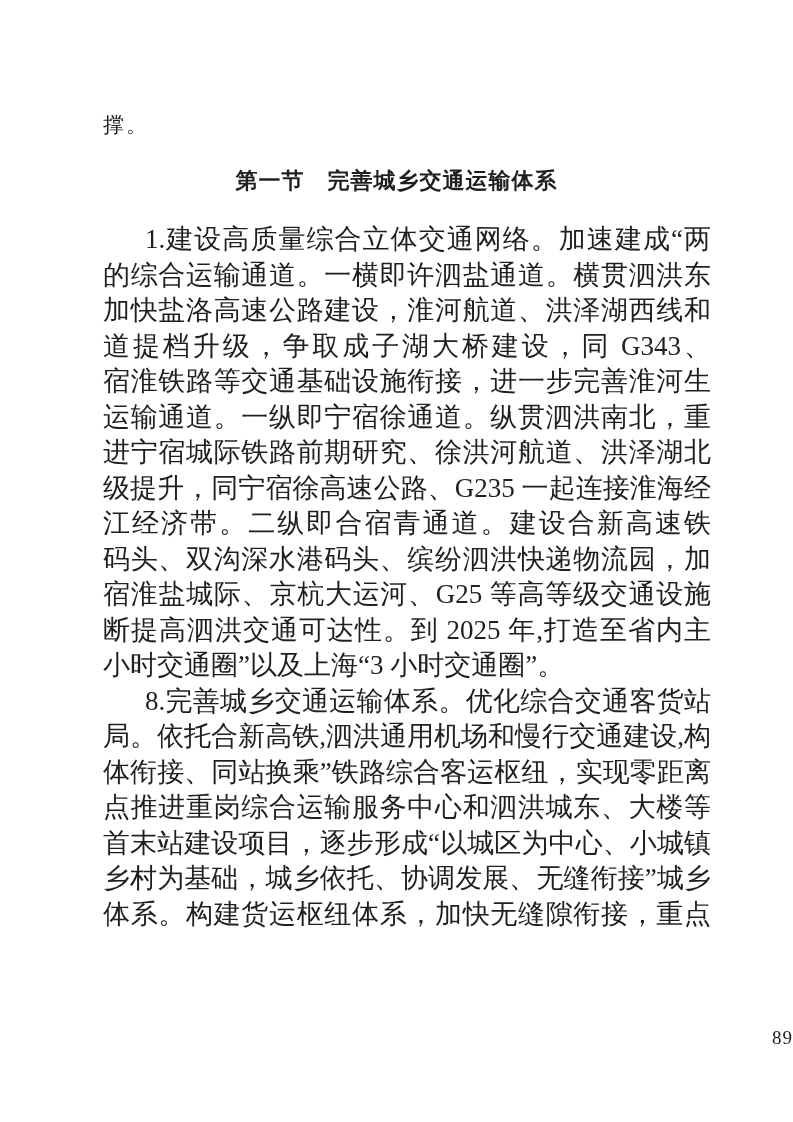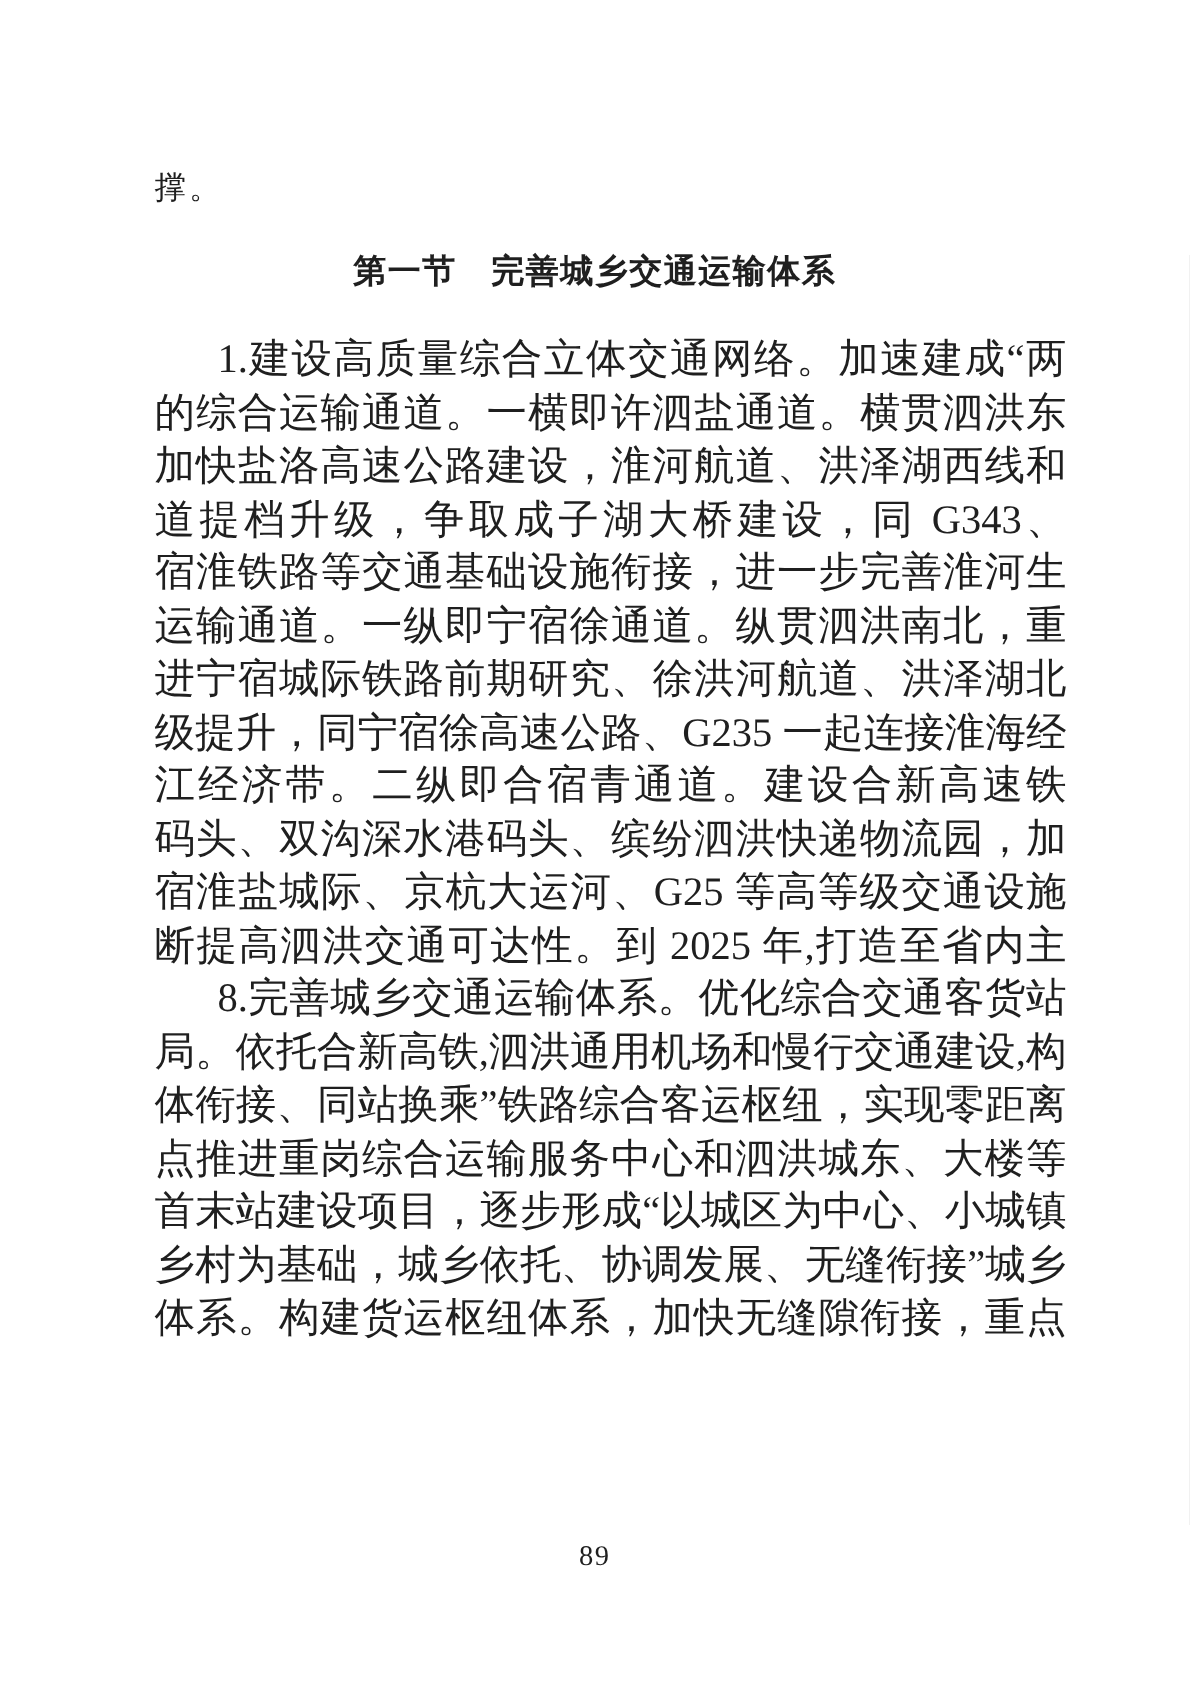--- a/index.html
+++ b/index.html
@@ -56,21 +56,21 @@
     padding-left: 42px;
   }
   .line.para-end {
     text-align-last: left;
   }
   .page-number {
     position: absolute;
     left: 0;
     top: 1027px;
     width: 100%;
-    text-align: center;
+    text-align: right;
     font-size: 19px;
     letter-spacing: 1px;
     font-family: Liberation Serif, serif;
   }
 </style>
 </head>
 <body>
 
 <div class="page">
 
@@ -84,20 +84,21 @@
     <div class="line">加快盐洛高速公路建设，淮河航道、洪泽湖西线和西南线航</div>
     <div class="line">道提档升级，争取成子湖大桥建设，同 G343、G344、S330、</div>
     <div class="line">宿淮铁路等交通基础设施衔接，进一步完善淮河生态经济带</div>
     <div class="line">运输通道。一纵即宁宿徐通道。纵贯泗洪南北，重点加速推</div>
     <div class="line">进宁宿城际铁路前期研究、徐洪河航道、洪泽湖北线航道等</div>
     <div class="line">级提升，同宁宿徐高速公路、G235 一起连接淮海经济区、沿</div>
     <div class="line">江经济带。二纵即合宿青通道。建设合新高速铁路，规划建</div>
     <div class="line">码头、双沟深水港码头、缤纷泗洪快递物流园，加强同徐</div>
     <div class="line">宿淮盐城际、京杭大运河、G25 等高等级交通设施联系，不</div>
     <div class="line">断提高泗洪交通可达性。到 2025 年,打造至省内主要城市“1.5</div>
+    <div class="line para-end">小时交通圈”以及上海“3 小时交通圈”。</div>
     <div class="line indent">8.完善城乡交通运输体系。优化综合交通客货站场站布</div>
     <div class="line">局。依托合新高铁,泗洪通用机场和慢行交通建设,构建“一</div>
     <div class="line">体衔接、同站换乘”铁路综合客运枢纽，实现零距离换乘。重</div>
     <div class="line">点推进重岗综合运输服务中心和泗洪城东、大楼等 2 个公交</div>
     <div class="line">首末站建设项目，逐步形成“以城区为中心、小城镇为纽带、</div>
     <div class="line">乡村为基础，城乡依托、协调发展、无缝衔接”城乡换乘枢纽</div>
     <div class="line">体系。构建货运枢纽体系，加快无缝隙衔接，重点推进工业</div>
   </div>
 
   <div class="page-number">89</div>

